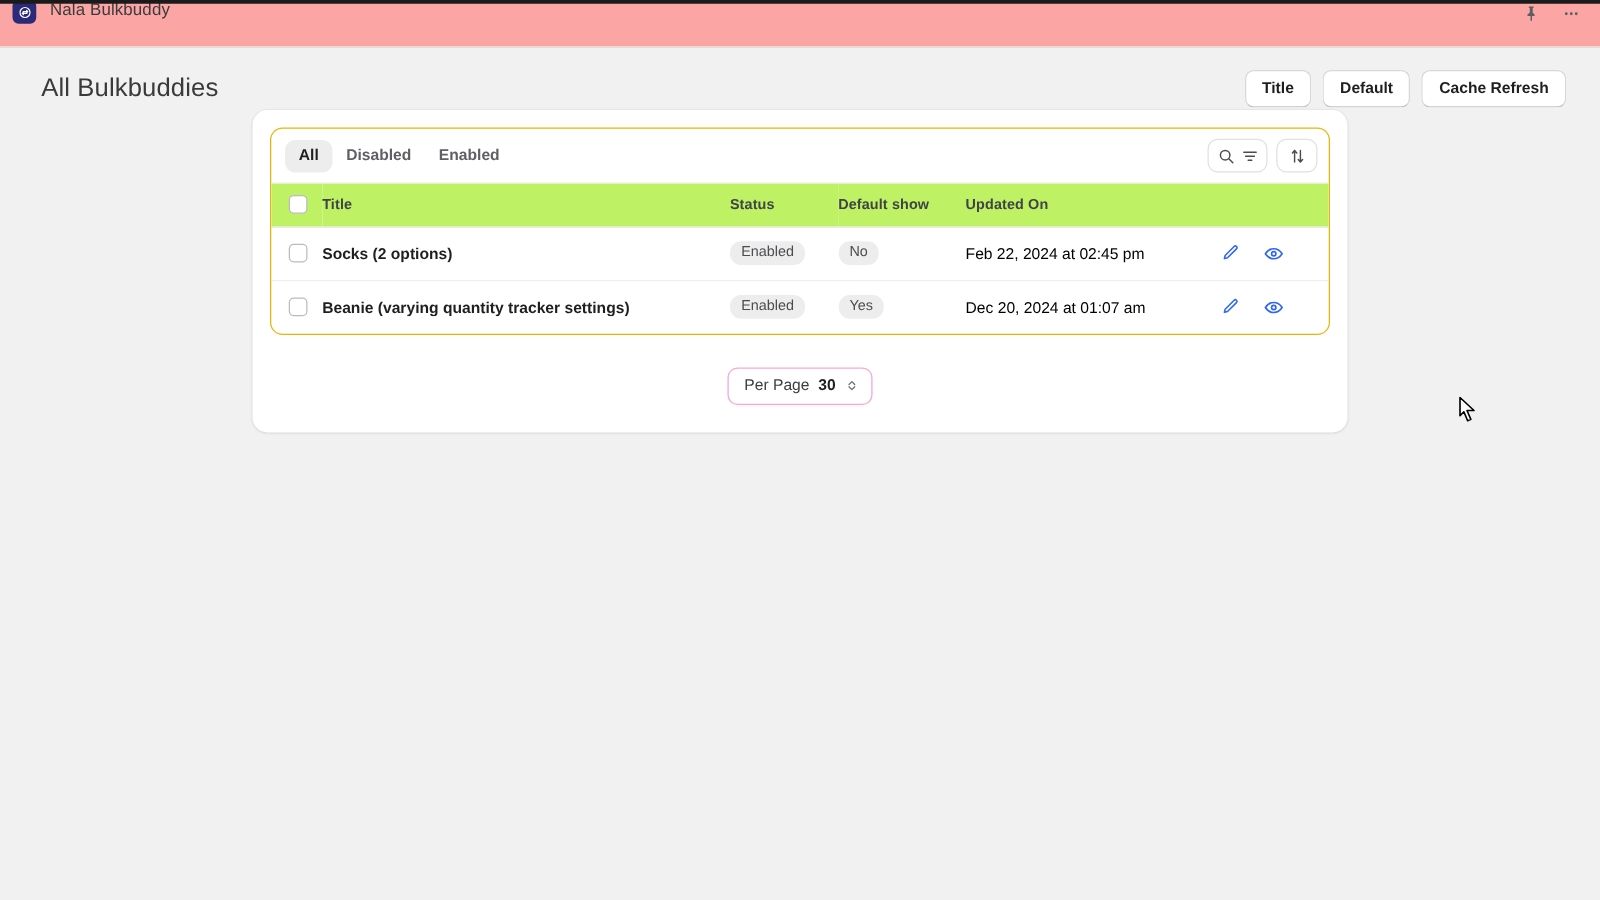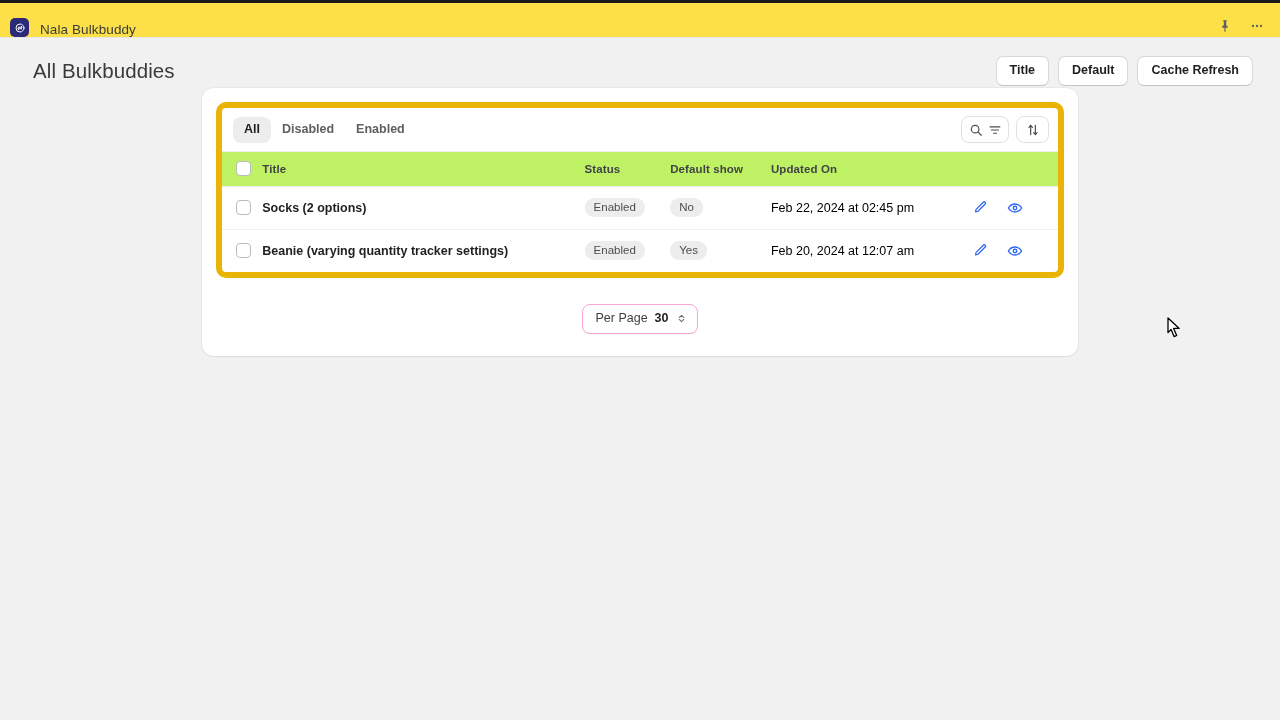--- a/index.html
+++ b/index.html
@@ -13,23 +13,23 @@
   body {
     font-family: "Liberation Sans", sans-serif;
     background: #f1f1f1;
     color: #202223;
     -webkit-font-smoothing: antialiased;
   }
 
   
   #app-chrome {
     height: 38px;
-    background: #fde047;
-    display: flex;
-    align-items: flex-end;
+    background: #fca5a5;
+    display: flex;
+    align-items: flex-start;
     padding: 0 12px 0 10px;
     position: relative;
     border-bottom: 1px solid #e6e6e6;
   }
   #app-chrome::before {
     content: "";
     position: absolute;
     top: 0; left: 0; right: 0;
     height: 3px;
     background: #1a1a1a;
@@ -117,21 +117,21 @@
     width: 876px;
     margin: 0 auto;
     background: #ffffff;
     border-radius: 12px;
     box-shadow: 0 0 0 1px rgba(0,0,0,.035), 0 1px 2px rgba(0,0,0,.05);
     padding: 14px 14px 16px;
   }
 
   #inner-card {
     background: #ffffff;
-    border: 6px solid #eab308;
+    border: 1px solid #eab308;
     border-radius: 10px;
     overflow: hidden;
   }
 
   
   #tab-bar {
     display: flex;
     align-items: center;
     padding: 8px 9px 8px 11px;
     border-bottom: 1px solid #ececec;
@@ -430,21 +430,21 @@
             <td class="col-title">
               <div class="cell-title">Beanie (varying quantity tracker settings)</div>
             </td>
             <td class="col-status">
               <span class="badge">Enabled</span>
             </td>
             <td class="col-default">
               <span class="badge">Yes</span>
             </td>
             <td class="col-updated">
-              <span class="cell-date">Feb 20, 2024 at 12:07 am</span>
+              <span class="cell-date">Dec 20, 2024 at 01:07 am</span>
             </td>
             <td class="col-actions">
               <div class="row-actions">
                 <span class="action-icon">
                   <svg width="15" height="15" viewBox="0 0 24 24" fill="none" stroke="currentColor" stroke-width="2" stroke-linecap="round" stroke-linejoin="round">
                     <path d="M16.5 3.5a2.1 2.1 0 0 1 3 3L8 18l-4 1 1-4z"></path>
                   </svg>
                 </span>
                 <span class="action-icon">
                   <svg width="16" height="16" viewBox="0 0 24 24" fill="none" stroke="currentColor" stroke-width="2">

